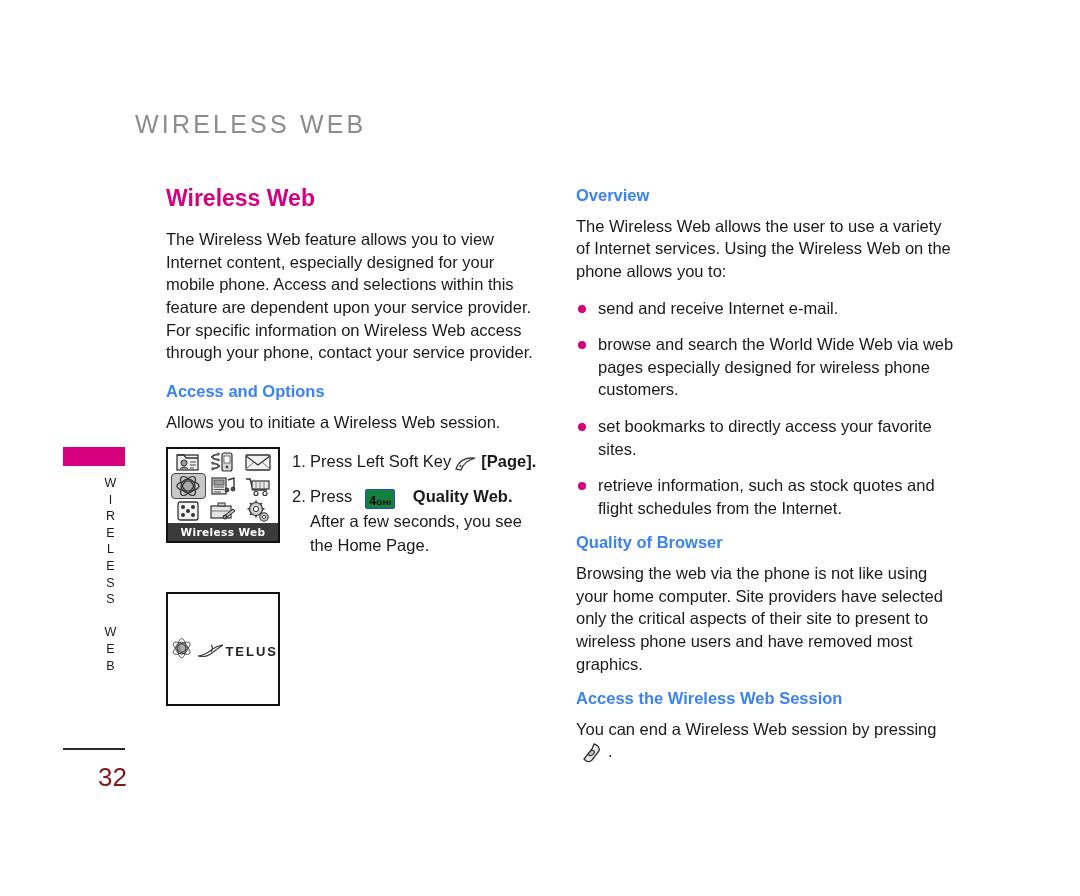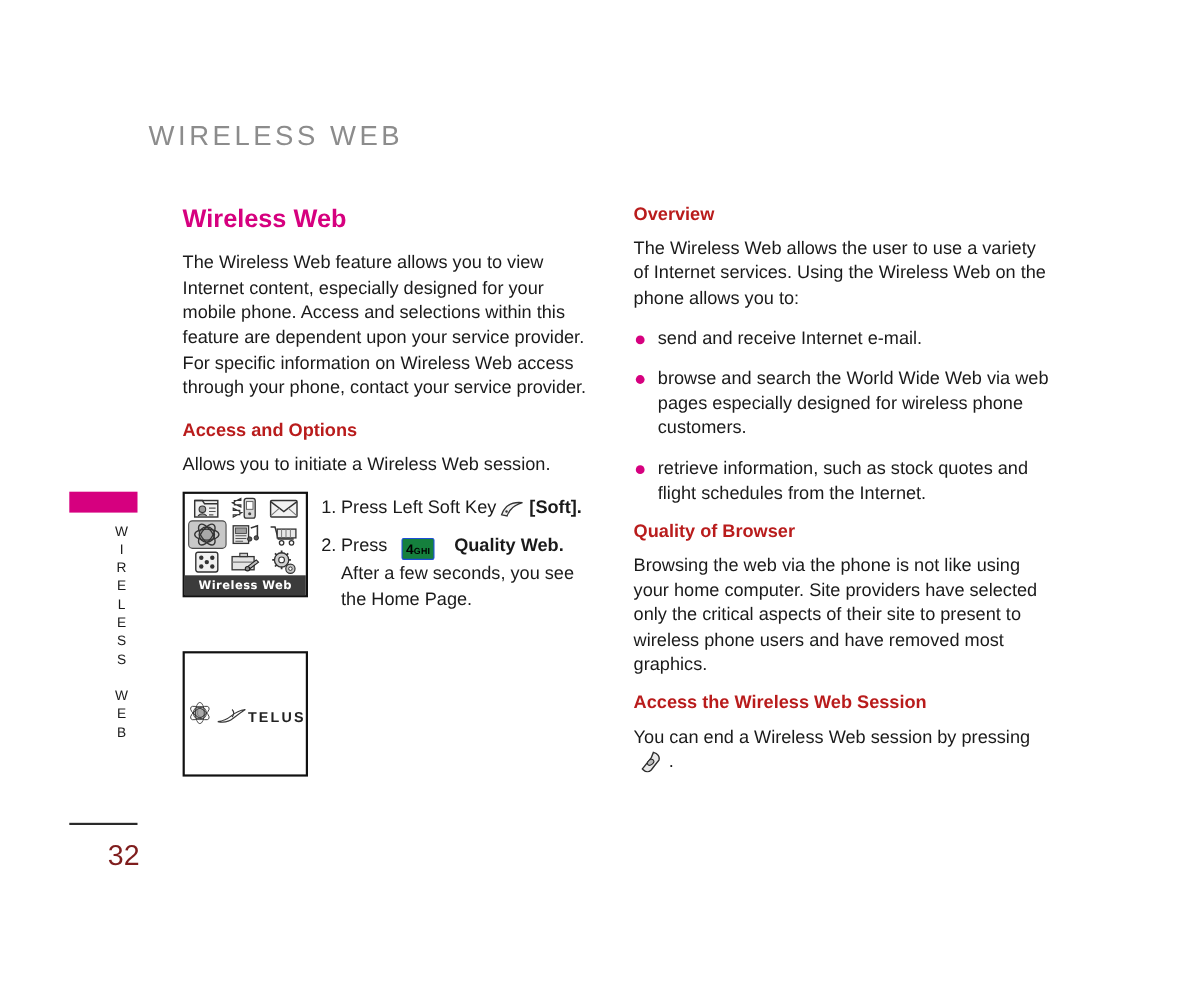--- a/index.html
+++ b/index.html
@@ -83,21 +83,21 @@
   .section-title-pink {
     font-size: 23px;
     font-weight: bold;
     color: #d6007f;
     margin: 0 0 17px 0;
     line-height: 1.1;
   }
   .subhead {
     font-size: 16.5px;
     font-weight: bold;
-    color: #b91c1c;
+    color: #3b82f6;
     margin: 0 0 9px 0;
     line-height: 1.2;
   }
   .body-text {
     font-size: 16.5px;
     line-height: 22.6px;
     color: #1a1a1a;
     margin: 0 0 18px 0;
   }
   .body-text.tight { margin-bottom: 14px; }
@@ -372,21 +372,21 @@
       <div class="screen-label">Wireless Web</div>
     </div>
 
     <div class="steps">
 
       <div class="step">
         <span class="step-num">1.</span>
         <span class="step-body"><span>Press Left Soft Key</span><span class="softkey-icon"><svg width="24" height="16" viewBox="0 0 24 16">
                 <path d="M2 13 C5 4 12 1 21 2 C14 4 9 8 7 14 Z" fill="#f0f0f0" stroke="#333" stroke-width="1.2"></path>
                 <circle cx="6.5" cy="10" r="1.1" fill="#333"></circle>
-              </svg></span><span class="bold">[Soft].</span></span>
+              </svg></span><span class="bold">[Page].</span></span>
       </div>
 
       <div class="step">
         <span class="step-num">2.</span>
         <span class="step-body"><span>Press</span><span class="keycap"><span class="k-num">4</span><span class="k-let">GHI</span></span> <span class="bold">Quality Web.</span><span class="step-sub">After a few seconds, you see the Home Page.</span></span>
       </div>
 
     </div>
   </div>
 </div>
@@ -409,20 +409,21 @@
 </div>
 
 <div class="col-right">
 
   <h2 class="subhead">Overview</h2>
   <p class="body-text tight">The Wireless Web allows the user to use a variety of Internet services. Using the Wireless Web on the phone allows you to:</p>
 
   <ul class="bullets">
     <li><span class="dot"></span><span>send and receive Internet e-mail.</span></li>
     <li><span class="dot"></span><span>browse and search the World Wide Web via web pages especially designed for wireless phone customers.</span></li>
+    <li><span class="dot"></span><span>set bookmarks to directly access your favorite sites.</span></li>
     <li><span class="dot"></span><span>retrieve information, such as stock quotes and flight schedules from the Internet.</span></li>
   </ul>
 
   <h2 class="subhead">Quality of Browser</h2>
   <p class="body-text tight">Browsing the web via the phone is not like using your home computer. Site providers have selected only the critical aspects of their site to present to wireless phone users and have removed most graphics.</p>
 
   <h2 class="subhead">Access the Wireless Web Session</h2>
   <p class="body-text"><span>You can end a Wireless Web session by pressing</span><span class="endkey-icon"><svg width="24" height="22" viewBox="0 0 24 22">
           <path d="M14 2 C18 3 20 6 19 9 L12 18 C10 20 7 20 5 18 L4 17 L12 7 Z" fill="#e8e8e8" stroke="#2e2e2e" stroke-width="1.3"></path>
           <ellipse cx="11.5" cy="11" rx="3.2" ry="2.2" fill="#bdbdbd" stroke="#2e2e2e" stroke-width="1" transform="rotate(-40 11.5 11)"></ellipse>

